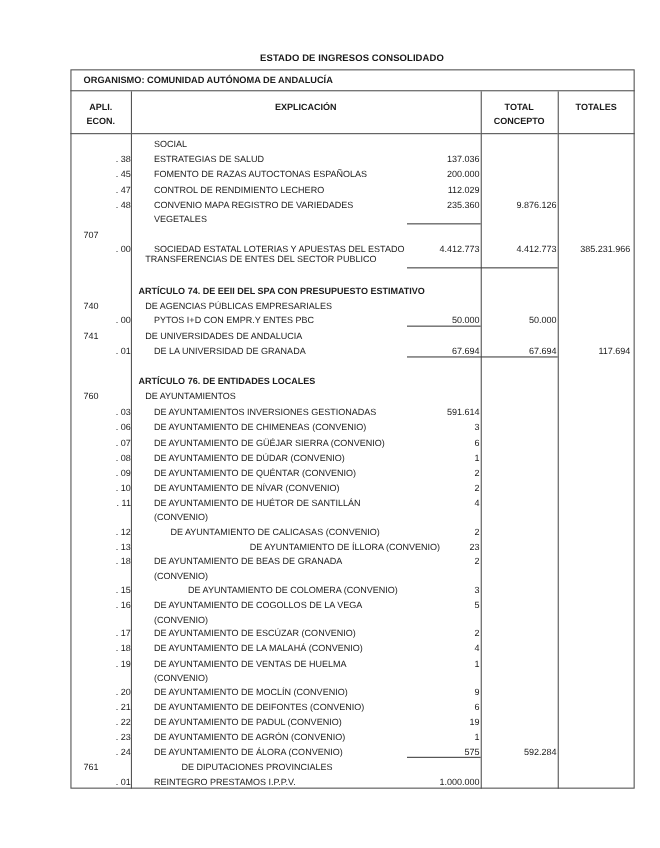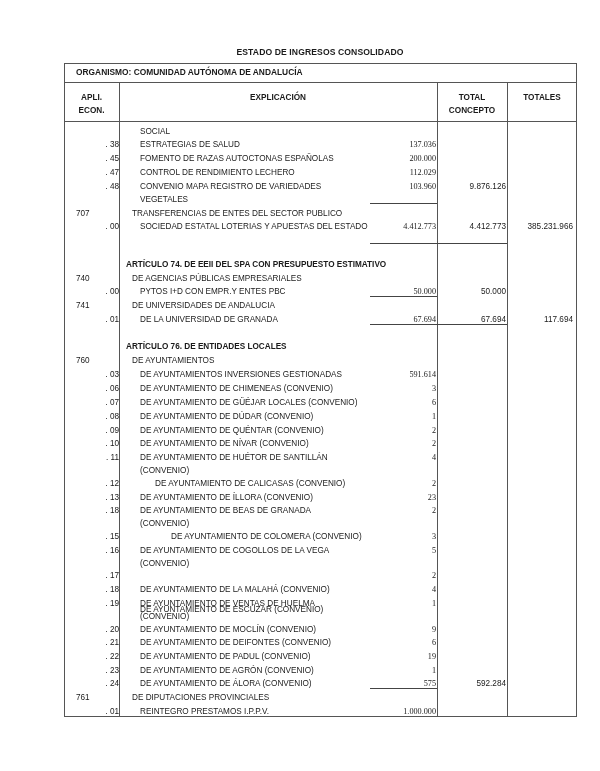--- a/index.html
+++ b/index.html
@@ -15,21 +15,21 @@
   .hdr { position:absolute; top:83px; height:39px; border-bottom:1.3px solid #555; box-sizing:border-box;
          font-size:8.2px; font-weight:bold; text-align:center; padding-top:8px; line-height:13px; }
   .vline { position:absolute; width:0; border-left:1.3px solid #555; }
   .hline { position:absolute; height:0; border-top:1px solid #444; }
   .row { position:absolute; left:64px; width:513px; font-size:8.2px; line-height:13px; }
   .code { position:absolute; left:12px; top:0; }
   .sub { position:absolute; right:458px; top:0; text-align:center; }
   .text { position:absolute; left:76px; width:228px; top:0; }
   .text.l1 { left:68px; }
   .text.bold { font-weight:bold; left:62px; width:330px; }
-  .amt { position:absolute; right:141px; top:0; text-align:right;font-family:Liberation Serif, serif; }
+  .amt { position:absolute; right:141px; top:0; text-align:right; }
   .tc  { position:absolute; right:71px; top:0; text-align:right; }
   .tot { position:absolute; right:4px; top:0; text-align:right; }
 </style>
 </head>
 <body>
 
 <div class="doc-title">ESTADO DE INGRESOS CONSOLIDADO</div>
 
 <div class="frame"></div>
 <div class="org-row">ORGANISMO: COMUNIDAD AUTÓNOMA DE ANDALUCÍA</div>
@@ -73,26 +73,26 @@
   <span class="amt">200.000</span>
 </div>
 <div class="row" style="top:166px;">
   <span class="sub">. 47</span>
   <span class="text">CONTROL DE RENDIMIENTO LECHERO</span>
   <span class="amt">112.029</span>
 </div>
 <div class="row" style="top:180px;">
   <span class="sub">. 48</span>
   <span class="text">CONVENIO MAPA REGISTRO DE VARIEDADES VEGETALES</span>
-  <span class="amt">103.960</span>
+  <span class="amt">235.360</span>
   <span class="tc">9.876.126</span>
 </div>
 <div class="row" style="top:207px;">
   <span class="code">707</span>
-  <span class="text l1" style="width:320px;">TRANSFERENCIAS DE ENTES DEL SECTOR PUBLICO</span>
+  <span class="text l1" style="width:320px;margin-top:22px;">TRANSFERENCIAS DE ENTES DEL SECTOR PUBLICO</span>
 </div>
 <div class="row" style="top:220px;">
   <span class="sub">. 00</span>
   <span class="text">SOCIEDAD ESTATAL LOTERIAS Y APUESTAS DEL ESTADO</span>
   <span class="amt">4.412.773</span>
   <span class="tc">4.412.773</span>
   <span class="tot">385.231.966</span>
 </div>
 <div class="row" style="top:258px;">
   <span class="text bold">ARTÍCULO 74.  DE EEII DEL SPA CON PRESUPUESTO ESTIMATIVO</span>
@@ -130,21 +130,21 @@
   <span class="text" style="width:260px;">DE AYUNTAMIENTOS INVERSIONES GESTIONADAS</span>
   <span class="amt">591.614</span>
 </div>
 <div class="row" style="top:382px;">
   <span class="sub">. 06</span>
   <span class="text" style="width:260px;">DE AYUNTAMIENTO DE CHIMENEAS (CONVENIO)</span>
   <span class="amt">3</span>
 </div>
 <div class="row" style="top:396px;">
   <span class="sub">. 07</span>
-  <span class="text" style="width:260px;">DE AYUNTAMIENTO DE GÜÉJAR LOCALES (CONVENIO)</span>
+  <span class="text" style="width:260px;">DE AYUNTAMIENTO DE GÜÉJAR SIERRA (CONVENIO)</span>
   <span class="amt">6</span>
 </div>
 <div class="row" style="top:410px;">
   <span class="sub">. 08</span>
   <span class="text" style="width:260px;">DE AYUNTAMIENTO DE DÚDAR (CONVENIO)</span>
   <span class="amt">1</span>
 </div>
 <div class="row" style="top:424px;">
   <span class="sub">. 09</span>
   <span class="text" style="width:260px;">DE AYUNTAMIENTO DE QUÉNTAR (CONVENIO)</span>
@@ -160,41 +160,41 @@
   <span class="text" style="width:205px;">DE AYUNTAMIENTO DE HUÉTOR DE SANTILLÁN (CONVENIO)</span>
   <span class="amt">4</span>
 </div>
 <div class="row" style="top:477px;">
   <span class="sub">. 12</span>
   <span class="text" style="width:260px;padding-left:15px;">DE AYUNTAMIENTO DE CALICASAS (CONVENIO)</span>
   <span class="amt">2</span>
 </div>
 <div class="row" style="top:491px;">
   <span class="sub">. 13</span>
-  <span class="text" style="width:260px;">DE AYUNTAMIENTO DE ÍLLORA (CONVENIO)</span>
+  <span class="text" style="width:260px;text-align:right;">DE AYUNTAMIENTO DE ÍLLORA (CONVENIO)</span>
   <span class="amt">23</span>
 </div>
 <div class="row" style="top:504px;">
   <span class="sub">. 18</span>
   <span class="text" style="width:205px;">DE AYUNTAMIENTO DE BEAS DE GRANADA (CONVENIO)</span>
   <span class="amt">2</span>
 </div>
 <div class="row" style="top:530px;">
   <span class="sub">. 15</span>
   <span class="text" style="width:260px;margin-left:31px;">DE AYUNTAMIENTO DE COLOMERA (CONVENIO)</span>
   <span class="amt">3</span>
 </div>
 <div class="row" style="top:544px;">
   <span class="sub">. 16</span>
   <span class="text" style="width:215px;">DE AYUNTAMIENTO DE COGOLLOS DE LA VEGA (CONVENIO)</span>
   <span class="amt">5</span>
 </div>
 <div class="row" style="top:569px;">
   <span class="sub">. 17</span>
-  <span class="text" style="width:260px;margin-top:34px;">DE AYUNTAMIENTO DE ESCÚZAR (CONVENIO)</span>
+  <span class="text" style="width:260px;">DE AYUNTAMIENTO DE ESCÚZAR (CONVENIO)</span>
   <span class="amt">2</span>
 </div>
 <div class="row" style="top:583px;">
   <span class="sub">. 18</span>
   <span class="text" style="width:260px;">DE AYUNTAMIENTO DE LA MALAHÁ (CONVENIO)</span>
   <span class="amt">4</span>
 </div>
 <div class="row" style="top:597px;">
   <span class="sub">. 19</span>
   <span class="text" style="width:210px;">DE AYUNTAMIENTO DE VENTAS DE HUELMA (CONVENIO)</span>
@@ -221,19 +221,19 @@
   <span class="amt">1</span>
 </div>
 <div class="row" style="top:677px;">
   <span class="sub">. 24</span>
   <span class="text" style="width:260px;">DE AYUNTAMIENTO DE ÁLORA (CONVENIO)</span>
   <span class="amt">575</span>
   <span class="tc">592.284</span>
 </div>
 <div class="row" style="top:691px;">
   <span class="code">761</span>
-  <span class="text l1" style="width:260px;">DE DIPUTACIONES PROVINCIALES</span>
+  <span class="text l1" style="width:260px;margin-left:33px;">DE DIPUTACIONES PROVINCIALES</span>
 </div>
 <div class="row" style="top:705px;">
   <span class="sub">. 01</span>
   <span class="text" style="width:220px;">REINTEGRO PRESTAMOS I.P.P.V.</span>
   <span class="amt">1.000.000</span>
 </div>
 
 </body></html>

